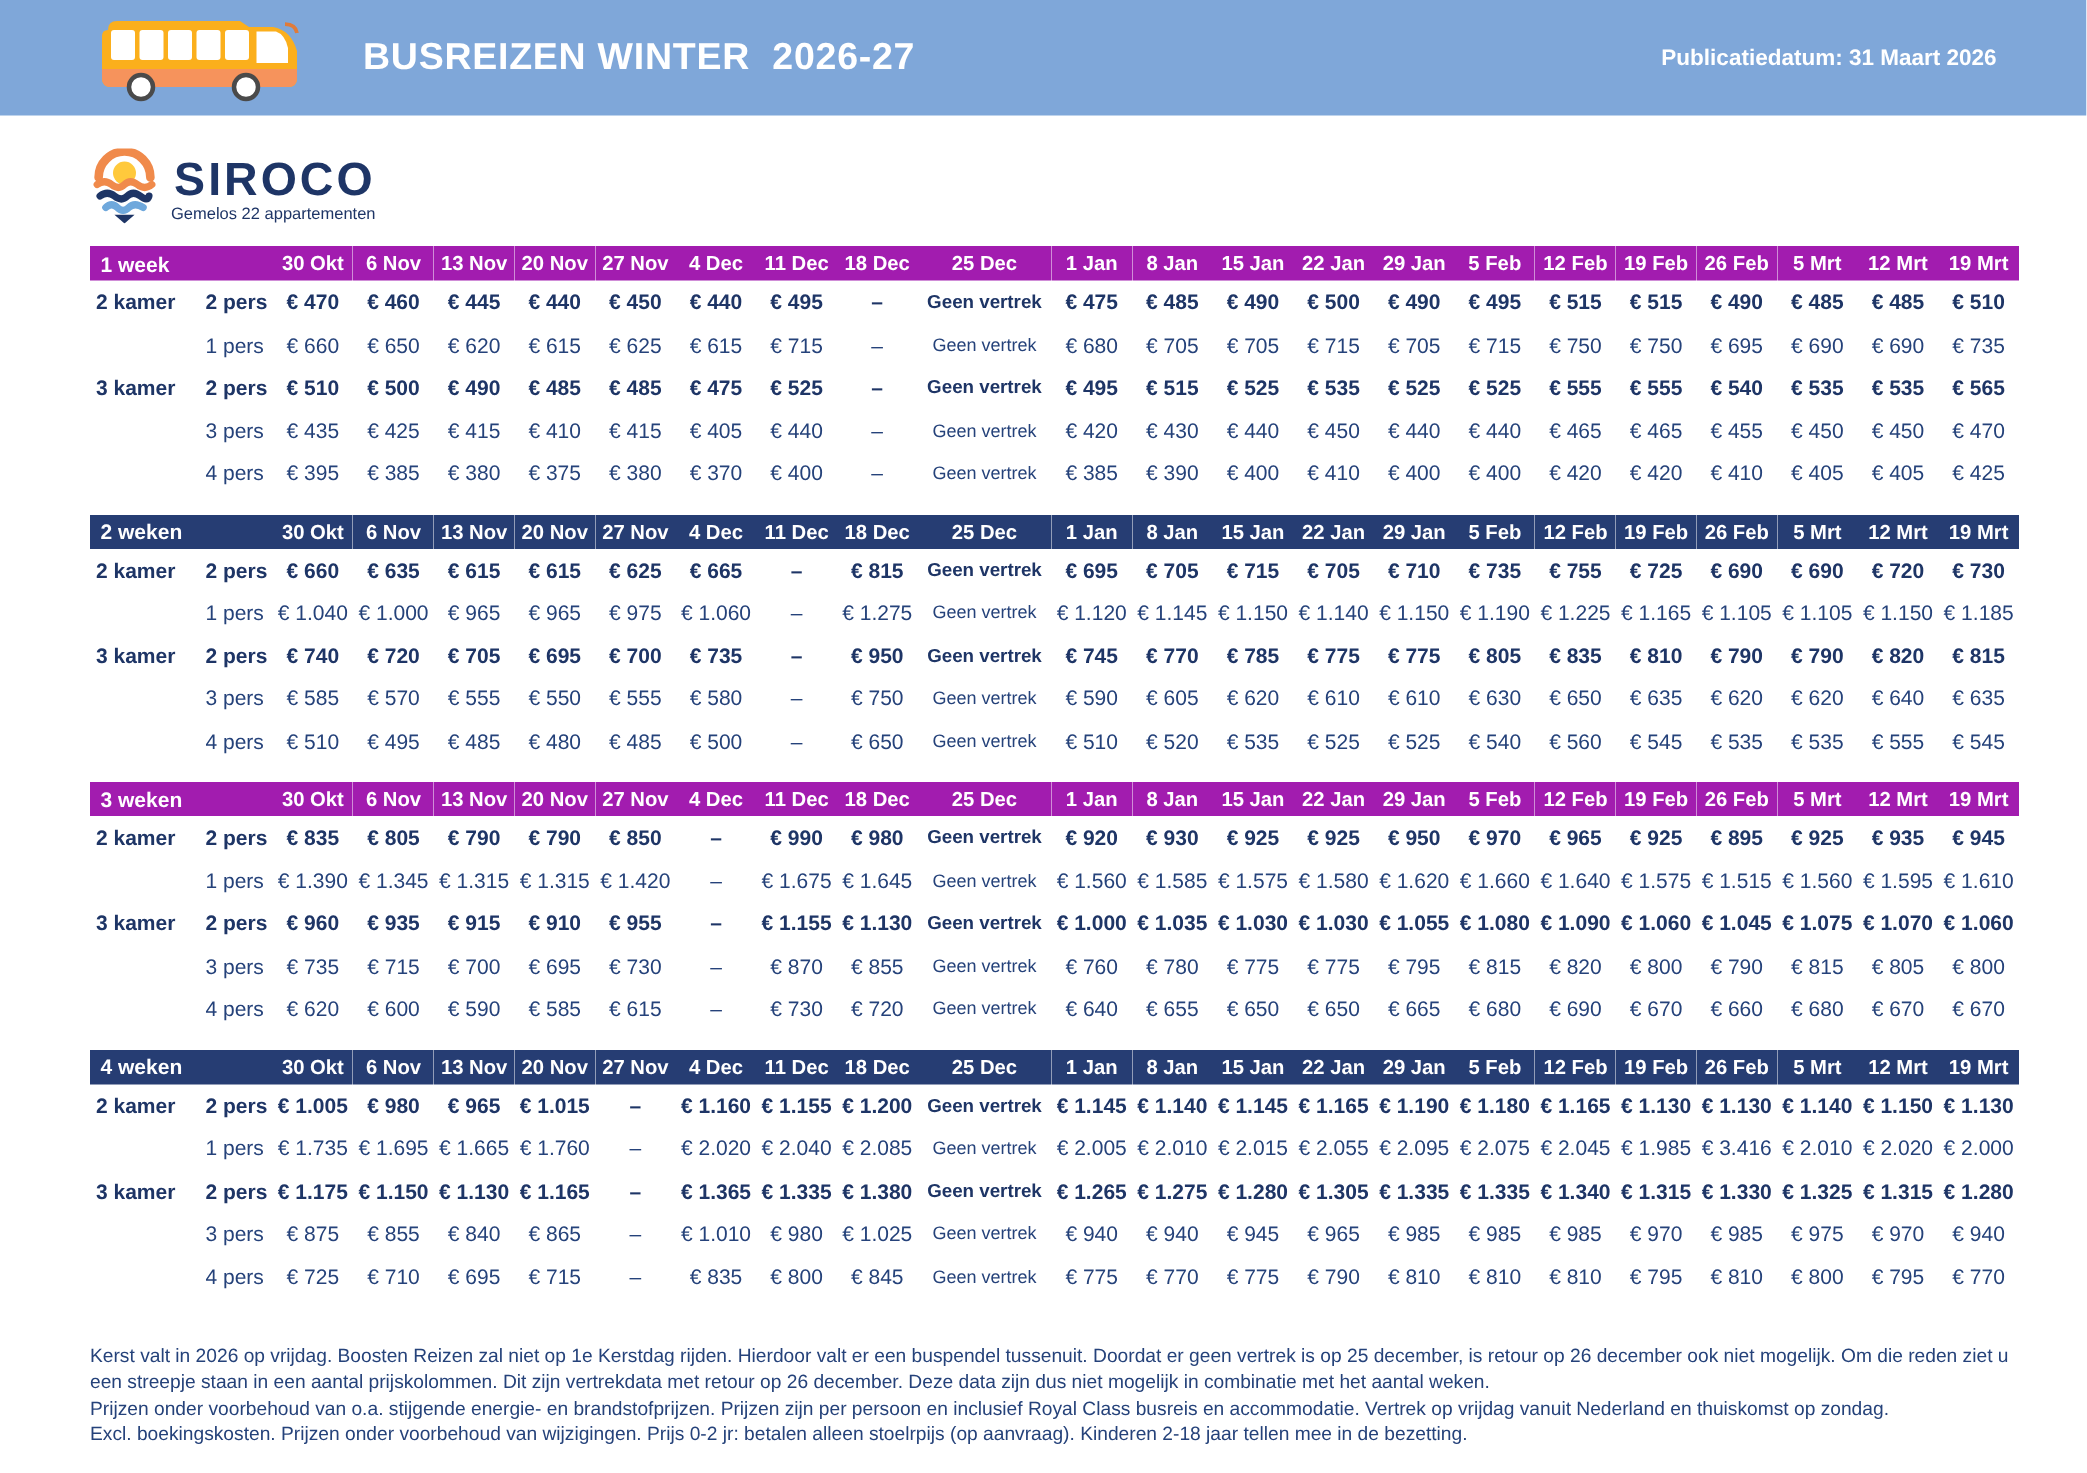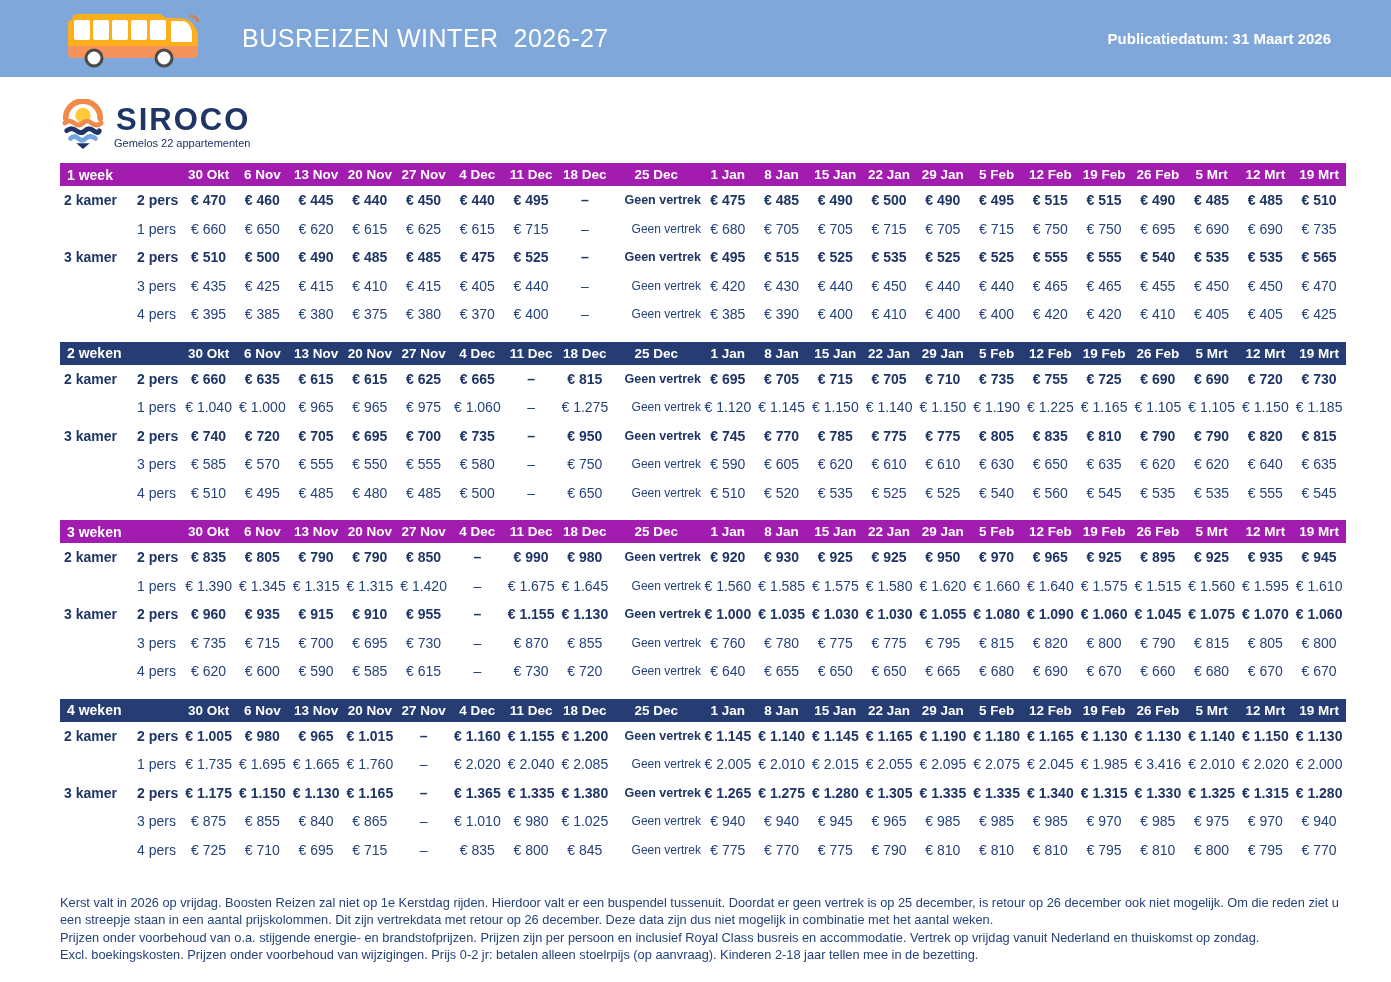--- a/index.html
+++ b/index.html
@@ -1,20 +1,20 @@
 <!DOCTYPE html>
 <html><head>
 <meta charset="utf-8">
 <style>
   * { margin:0; padding:0; box-sizing:border-box; }
   html,body { width:1391px; height:982px; background:#ffffff; overflow:hidden;
     font-family:"Liberation Sans", sans-serif; }
   .top-band { height:77px; background:#7FA7D9; display:flex; align-items:center; }
   .bus-wrap { margin-left:64px; width:142px; height:62px; }
-  .main-title { color:#ffffff; font-weight:normal; font-size:25px; letter-spacing:.5px;
+  .main-title { color:#ffffff; font-weight:bold; font-size:25px; letter-spacing:.5px;
     margin-left:36px; white-space:pre; }
   .pub-date { margin-left:auto; margin-right:60px; color:#ffffff; font-weight:bold; font-size:15px; }
 
   .content { padding:0 45px 0 60px; }
   .heading-row { display:flex; justify-content:space-between; align-items:flex-start; margin-top:22px; }
   .page-heading { color:#1E3566; font-weight:bold; font-size:21px; margin-top:8px; }
   .brand { display:flex; align-items:center; gap:8px; }
   .brand-text { display:flex; flex-direction:column; align-items:flex-end; }
   .brand-name { color:#1E3566; font-size:31px; font-weight:600; letter-spacing:2px; line-height:1; }
   .brand-sub { color:#1E3566; font-size:11px; margin-top:2px; }
@@ -24,21 +24,21 @@
   table.price-table th, table.price-table td { overflow:hidden; white-space:nowrap; }
   .hdr th { color:#ffffff; font-weight:bold; font-size:13.5px; height:23px; text-align:center; }
   .hdr.light th { background:#a21caf; }
   .hdr.dark th { background:#263D73; }
   .hdr th.tbl-label { text-align:left; padding-left:7px; font-size:14px; }
   td { height:28.5px; text-align:center; font-size:14px; color:#25427A; }
   td.kamer { text-align:left; padding-left:4px; font-weight:bold; color:#1E3566; }
   td.pers { text-align:left; padding-left:6px; }
   td.pers.b { font-weight:bold; color:#1E3566; }
   tr.bold td.val { font-weight:bold; color:#1E3566; }
-  td.geen { font-size:12px;text-align:right; }
+  td.geen { font-size:12px; }
   tr.bold td.geen { font-size:12.5px; }
 
   .footnotes { margin-top:30px; color:#25427A; font-size:12.8px; line-height:1.36; }
   .footnotes p { margin:0; }
 </style>
 </head>
 <body>
 
 <div class="top-band">
   <div class="bus-wrap">

